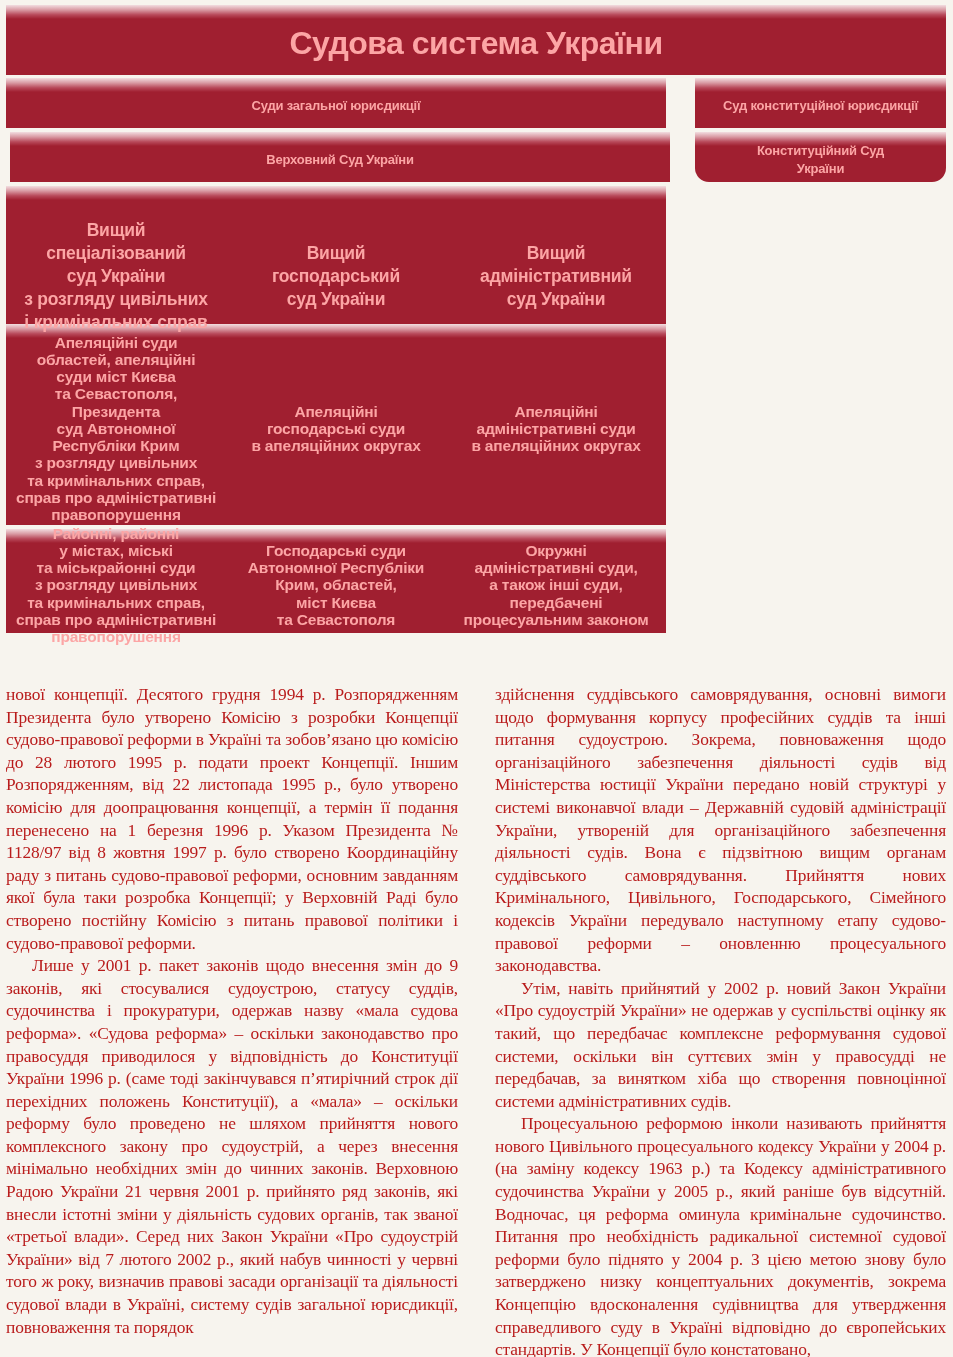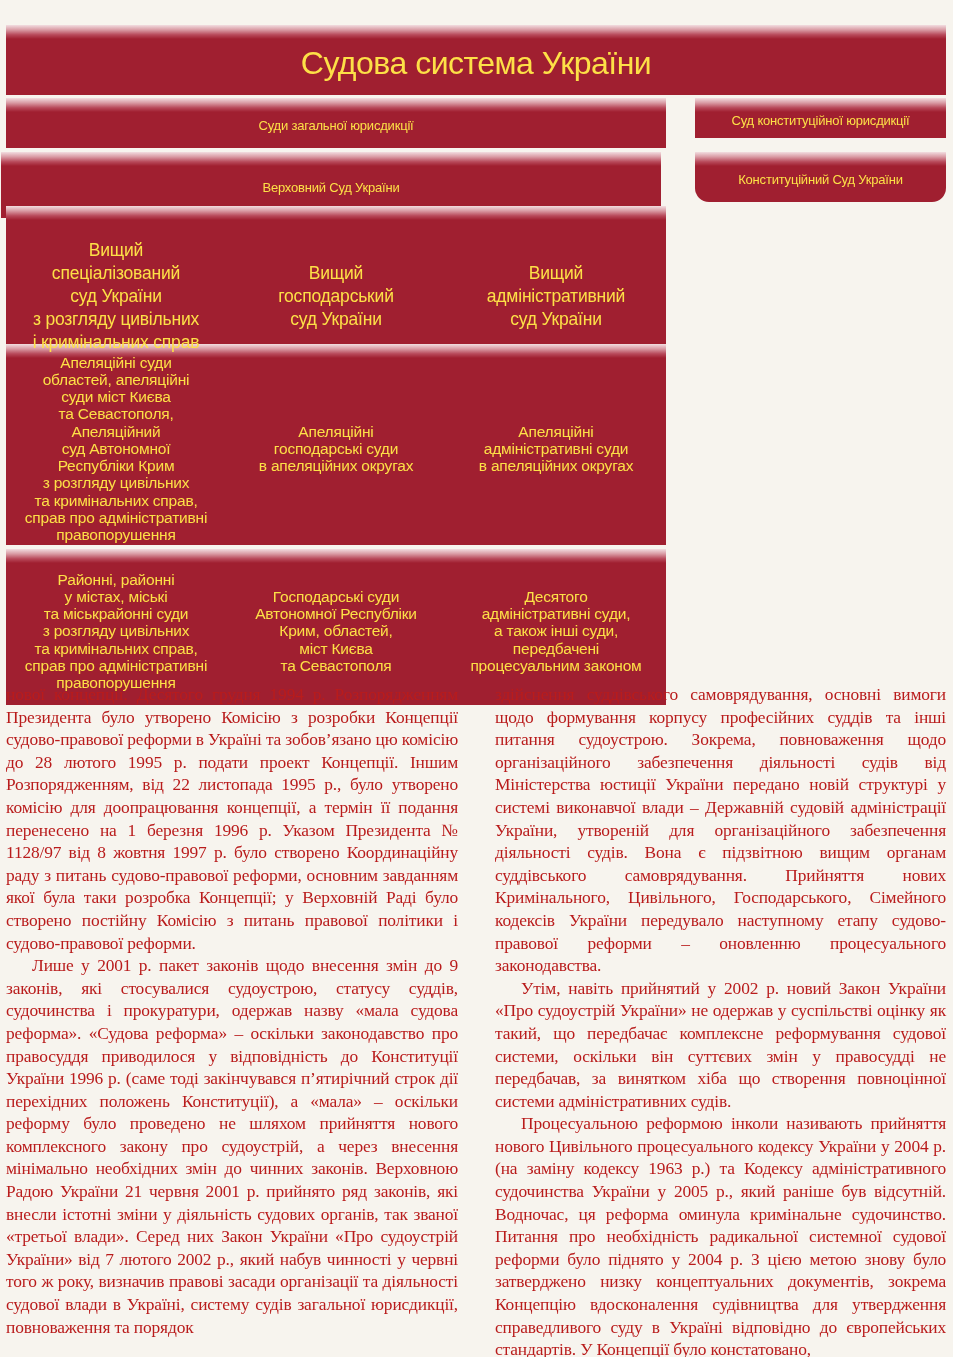--- a/index.html
+++ b/index.html
@@ -4,24 +4,23 @@
 <style>
   html, body { margin: 0; padding: 0; }
   body {
     width: 953px; height: 1357px; overflow: hidden;
     background: #f7f4ee; position: relative;
     font-family: "Liberation Sans", "DejaVu Sans", sans-serif;
   }
   .box {
     position: absolute; box-sizing: border-box;
     background: #a01f30;
-    color: #fde047; font-weight: normal;
+    color: #fca5a5; font-weight: bold;
     display: flex; align-items: center; justify-content: center;
     text-align: center;
-    margin-top: 20px;
   }
   .box::before {
     content: ""; position: absolute; left: 0; right: 0; top: 0; height: 14px;
     background: linear-gradient(to bottom, #f2dde0 0%, #d99aa3 35%, #b8495a 70%, #a01f30 100%);
   }
   .box > .txt { position: relative; z-index: 1; }
   .title-banner { left: 6px; top: 5px; width: 940px; height: 70px; }
   .title-banner .txt { font-size: 32px; letter-spacing: -0.5px; padding-top: 6px; }
   .hdr .txt { font-size: 13px; line-height: 18px; padding-top: 6px; letter-spacing: -0.2px; }
   .tier {
@@ -48,25 +47,25 @@
 </head>
 <body>
 
 <div class="box title-banner">
   <span class="txt">Судова система України</span>
 </div>
 
 <div class="box hdr" style="left:6px; top:78px; width:660px; height:50px;">
   <span class="txt">Суди загальної юрисдикції</span>
 </div>
-<div class="box hdr" style="left:695px; top:78px; width:251px; height:40px;">
+<div class="box hdr" style="left:695px; top:78px; width:251px; height:50px;">
   <span class="txt" style="padding:6px 14px 0;">Суд конституційної юрисдикції</span>
 </div>
 
-<div class="box hdr" style="left:1px; top:132px; width:660px; height:66px;">
+<div class="box hdr" style="left:10px; top:132px; width:660px; height:50px;">
   <span class="txt">Верховний Суд України</span>
 </div>
 <div class="box hdr" style="left:695px; top:132px; width:251px; height:50px;border-radius:14px;">
   <span class="txt" style="padding:6px 40px 0;">Конституційний Суд України</span>
 </div>
 
 <div class="box tier tier-high" style="top:186px; height:173px;">
   <div class="col">Вищий
 спеціалізований
 суд України
@@ -78,49 +77,49 @@
   <div class="col">Вищий
 адміністративний
 суд України</div>
 </div>
 
 <div class="box tier tier-appeal" style="top:324px; height:201px;">
   <div class="col">Апеляційні суди
 областей, апеляційні
 суди міст Києва
 та Севастополя,
-Апеляційний
+Президента
 суд Автономної
 Республіки Крим
 з розгляду цивільних
 та кримінальних справ,
 справ про адміністративні
 правопорушення</div>
   <div class="col">Апеляційні
 господарські суди
 в апеляційних округах</div>
   <div class="col">Апеляційні
 адміністративні суди
 в апеляційних округах</div>
 </div>
 
-<div class="box tier tier-local" style="top:529px; height:156px;">
+<div class="box tier tier-local" style="top:529px; height:104px;">
   <div class="col">Районні, районні
 у містах, міські
 та міськрайонні суди
 з розгляду цивільних
 та кримінальних справ,
 справ про адміністративні
 правопорушення</div>
   <div class="col">Господарські суди
 Автономної Республіки
 Крим, областей,
 міст Києва
 та Севастополя</div>
-  <div class="col">Десятого
+  <div class="col">Окружні
 адміністративні суди,
 а також інші суди,
 передбачені
 процесуальним законом</div>
 </div>
 
 <div class="text-col col-left">
   <p>нової концепції. Десятого грудня 1994 р. Розпорядженням Президента було утворено Комісію з розробки Концепції судово-правової реформи в Україні та зобов’язано цю комісію до 28 лютого 1995 р. подати проект Концепції. Іншим Розпорядженням, від 22 листопада 1995 р., було утворено комісію для доопрацювання концепції, а термін її подання перенесено на 1 березня 1996 р. Указом Президента № 1128/97 від 8 жовтня 1997 р. було створено Координаційну раду з питань судово-правової реформи, основним завданням якої була таки розробка Концепції; у Верховній Раді було створено постійну Комісію з питань правової політики і судово-правової реформи.</p>
   <p class="indent">Лише у 2001 р. пакет законів щодо внесення змін до 9 законів, які стосувалися судоустрою, статусу суддів, судочинства і прокуратури, одержав назву «мала судова реформа». «Судова реформа» – оскільки законодавство про правосуддя приводилося у відповідність до Конституції України 1996 р. (саме тоді закінчувався п’ятирічний строк дії перехідних положень Конституції), а «мала» – оскільки реформу було проведено не шляхом прийняття нового комплексного закону про судоустрій, а через внесення мінімально необхідних змін до чинних законів. Верховною Радою України 21 червня 2001 р. прийнято ряд законів, які внесли істотні зміни у діяльність судових органів, так званої «третьої влади». Серед них Закон України «Про судоустрій України» від 7 лютого 2002 р., який набув чинності у червні того ж року, визначив правові засади організації та діяльності судової влади в Україні, систему судів загальної юрисдикції, повноваження та порядок</p>
 </div>

